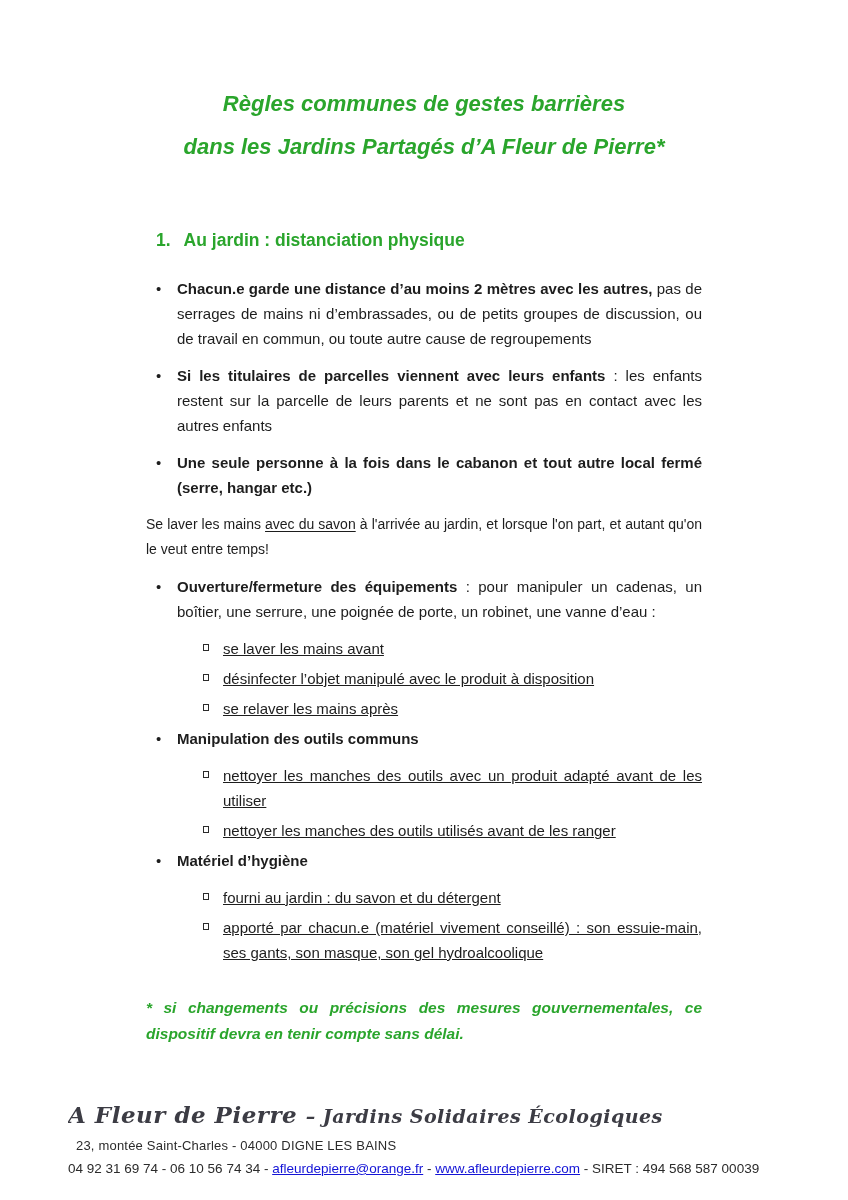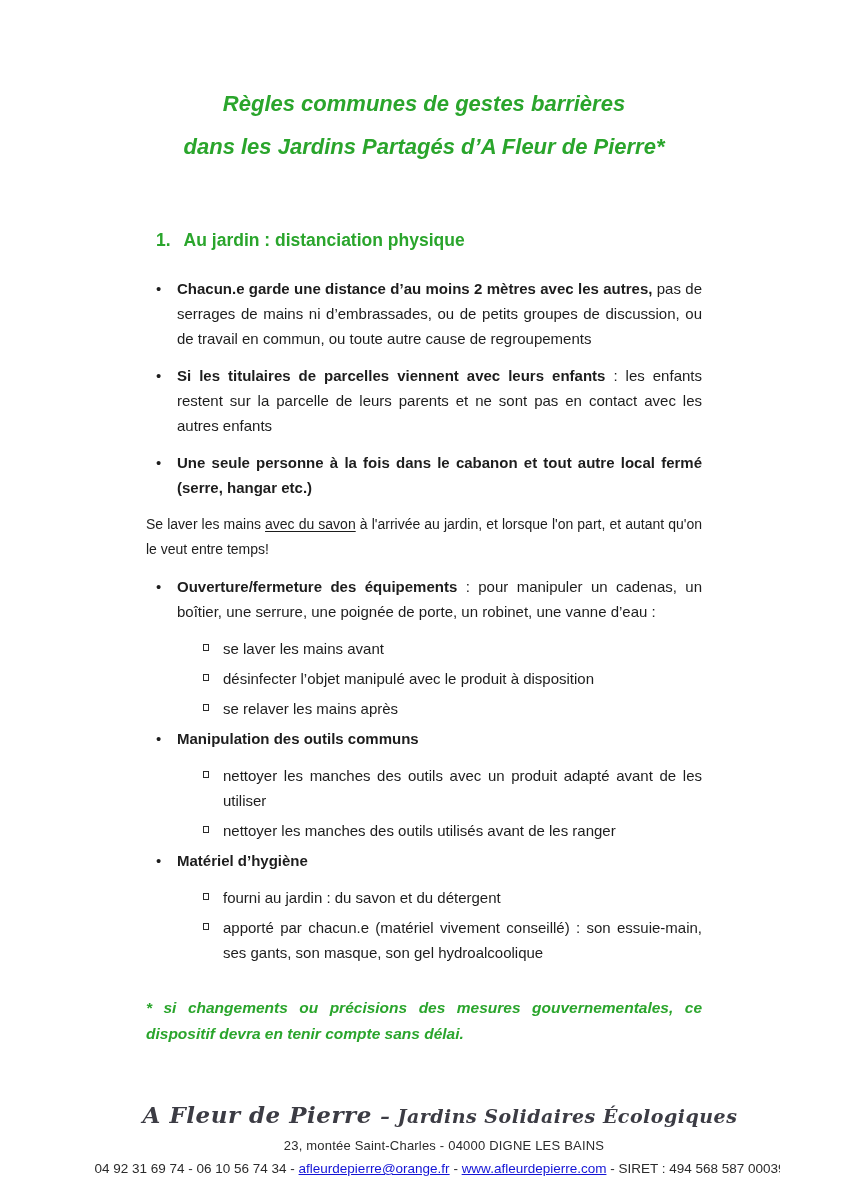--- a/index.html
+++ b/index.html
@@ -51,21 +51,21 @@
     line-height: 25px;
   }
   .bullet .btext {
     flex: 1;
     font-size: 15px;
     line-height: 25px;
     text-align: justify;
     margin: 0;
   }
 
-  .sub { display: flex; padding-left: 57px; margin: 0 0 5px 0; }
+  .sub { display: flex; padding-left: 57px; margin: 0 0 5px 0; text-decoration: underline; }
   .sub .sqwrap { flex: 0 0 20px; padding-top: 8px; }
   .sub .sqmark {
     display: block;
     width: 6px;
     height: 7px;
     border: 1.5px solid #2b2b2b;
     background: transparent;
   }
   .sub .stext {
     flex: 1;
@@ -81,23 +81,23 @@
     font-style: italic;
     font-size: 15.5px;
     line-height: 26px;
     text-align: justify;
     margin-top: 30px;
   }
 
   .footer {
     position: absolute;
     top: 1100px;
-    left: 16px;
+    left: 0;
     width: 100%;
-    text-align: center;
+    text-align: left;
   }
   .brand-line {
     font-family: "DejaVu Serif", serif;
     font-style: italic;
     font-weight: bold;
     color: #3c3c44;
     font-size: 23px;
     line-height: 30px;
     letter-spacing: 0.5px;
   }

